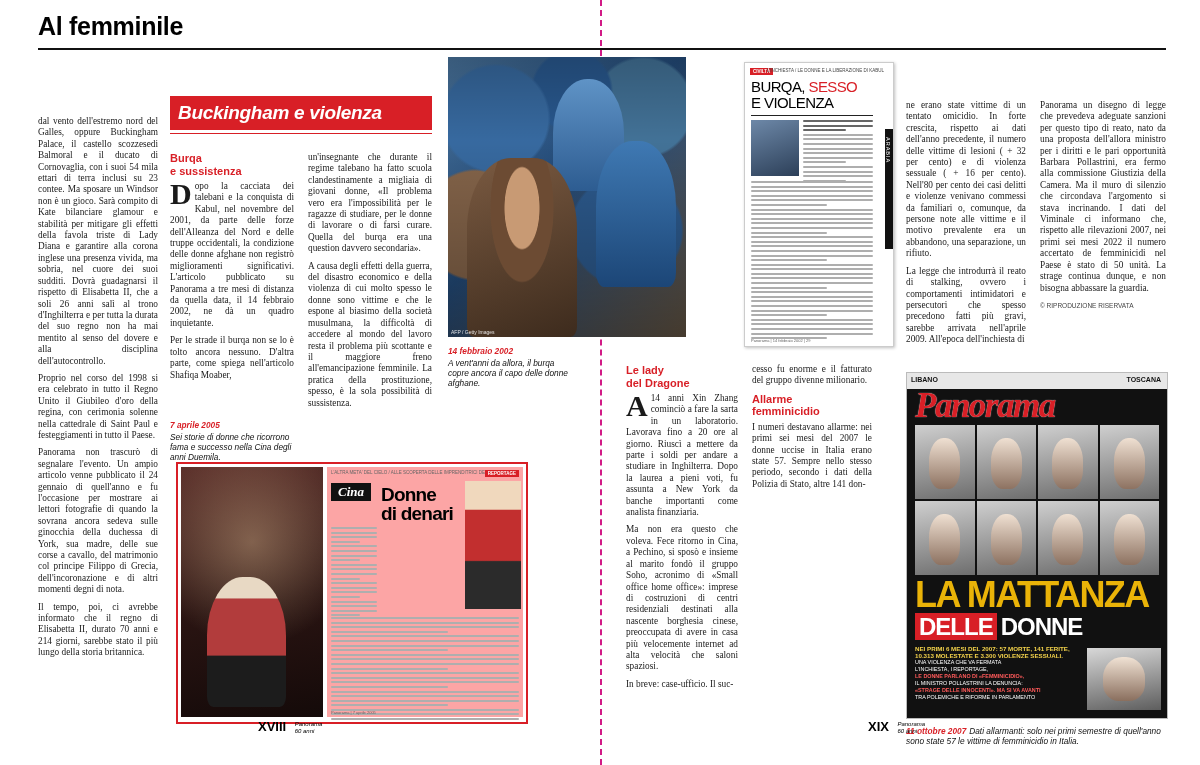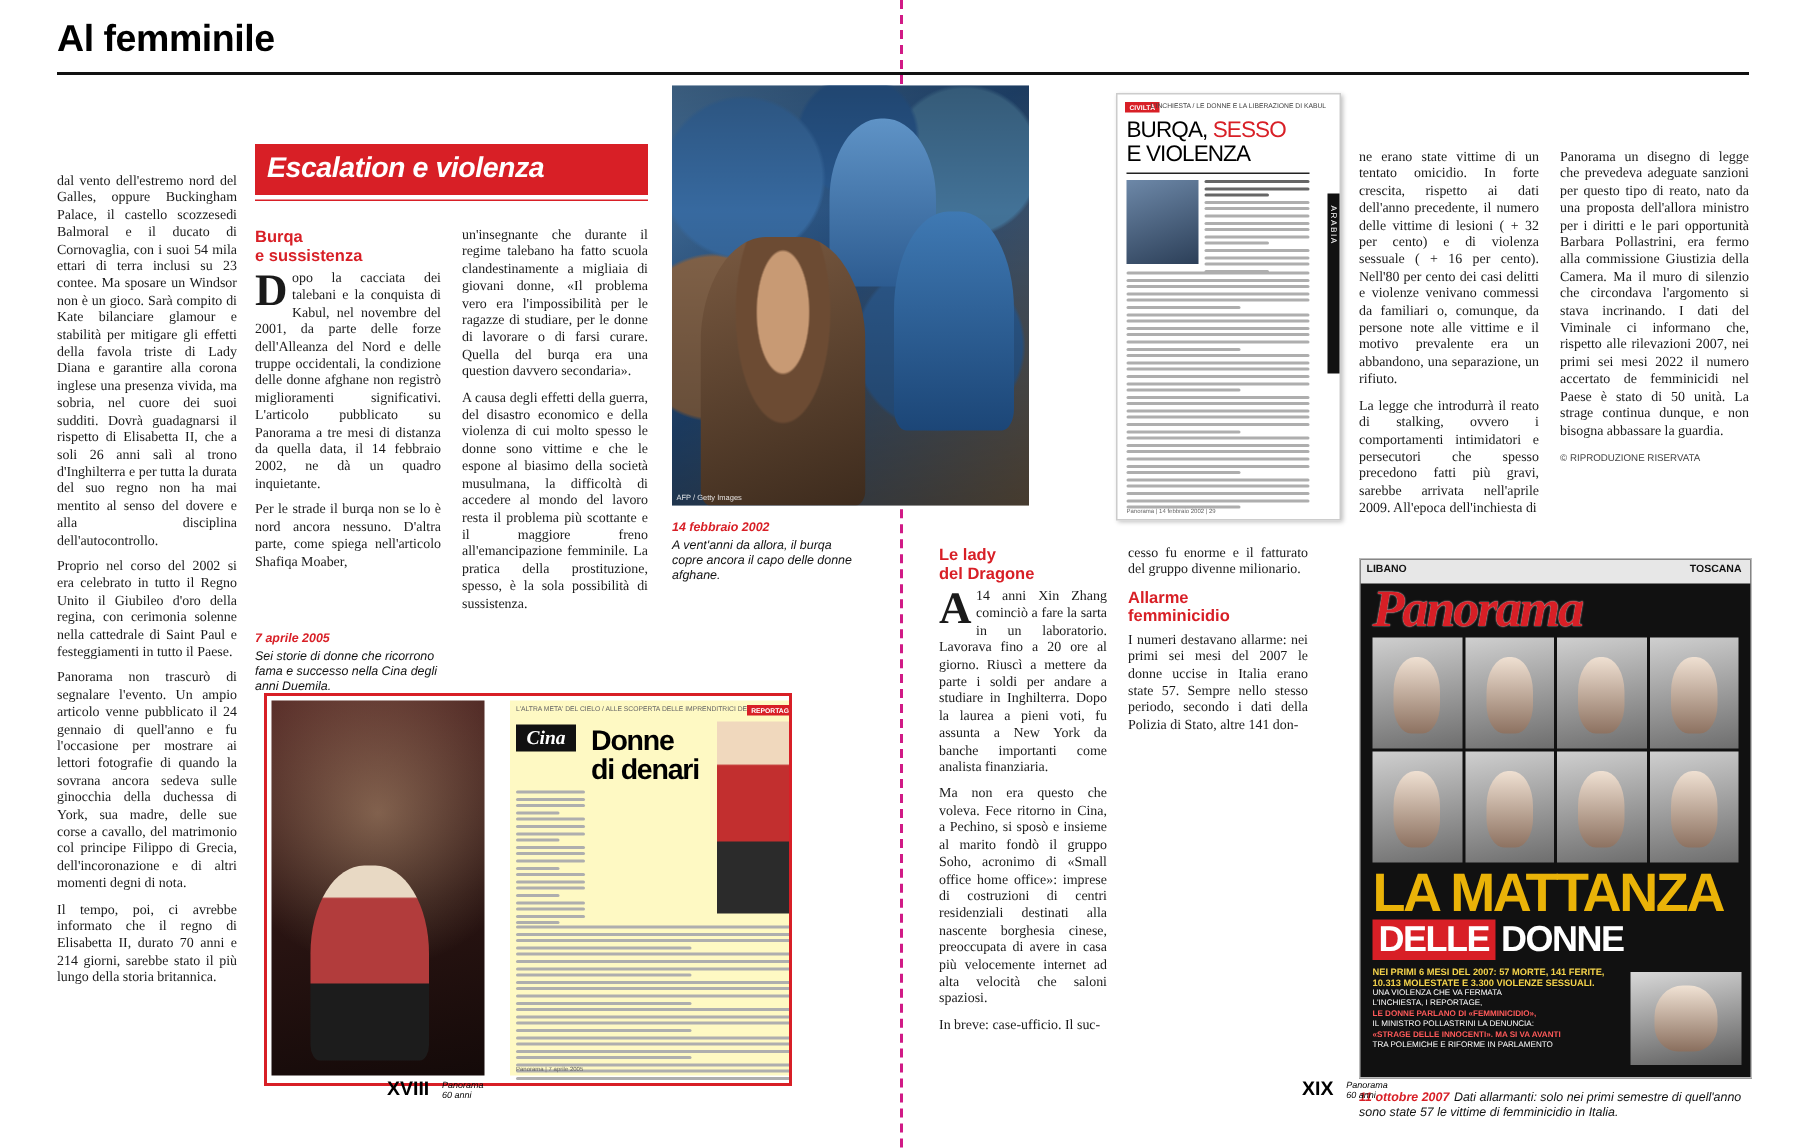--- a/index.html
+++ b/index.html
@@ -233,22 +233,22 @@
     background:
       radial-gradient(circle at 50% 30%, rgba(255,220,170,.35), transparent 55%),
       linear-gradient(170deg, #5a2f2a 0%, #2a1412 55%, #140a09 100%);
   }
   #clip-denari .d-photo .woman {
     position: absolute; left: 18%; bottom: 4%; width: 56%; height: 52%;
     background: linear-gradient(180deg, #e8d9c4 0 16%, #b23c3c 17% 60%, #1c1c1c 61% 100%);
     border-radius: 45% 45% 8% 8%;
   }
   #clip-denari .d-right {
-    position: absolute; left: 162px; top: 3px; width: 196px; height: 250px;
-    background: #fef9c3;
+    position: absolute; left: 149px; top: 3px; width: 196px; height: 250px;
+    background: #fca5a5;
   }
   #clip-denari .d-kicker {
     position: absolute; left: 4px; top: 3px;
     font-family: "Liberation Sans", sans-serif; font-size: 4.5px; color: #666;
   }
   #clip-denari .d-reportage {
     position: absolute; right: 4px; top: 3px;
     background: #d81f26; color: #fff;
     font-family: "Liberation Sans", sans-serif;
     font-size: 4.5px; font-weight: bold; padding: 1px 3px;
@@ -365,37 +365,37 @@
 <body>
 
 <div class="page">
 
   <div class="masthead">Al femminile</div>
   <div class="rule-top"></div>
   <div class="fold"></div>
 
   <div class="col" style="left:38px; top:116px; width:120px; height:625px;">
     <p>dal vento dell'estremo nord del Galles, oppure Buckingham Palace, il castello scozzesedi Balmoral e il ducato di Cornovaglia, con i suoi 54 mila ettari di terra inclusi su 23 contee. Ma sposare un Windsor non è un gioco. Sarà compito di Kate bilanciare glamour e stabilità per mitigare gli effetti della favola triste di Lady Diana e garantire alla corona inglese una presenza vivida, ma sobria, nel cuore dei suoi sudditi. Dovrà guadagnarsi il rispetto di Elisabetta II, che a soli 26 anni salì al trono d'Inghilterra e per tutta la durata del suo regno non ha mai mentito al senso del dovere e alla disciplina dell'autocontrollo.</p>
-    <p>Proprio nel corso del 2002 si era celebrato in tutto il Regno Unito il Giubileo d'oro della regina, con cerimonia solenne nella cattedrale di Saint Paul e festeggiamenti in tutto il Paese.</p>
+    <p>Proprio nel corso del 1998 si era celebrato in tutto il Regno Unito il Giubileo d'oro della regina, con cerimonia solenne nella cattedrale di Saint Paul e festeggiamenti in tutto il Paese.</p>
     <p>Panorama non trascurò di segnalare l'evento. Un ampio articolo venne pubblicato il 24 gennaio di quell'anno e fu l'occasione per mostrare ai lettori fotografie di quando la sovrana ancora sedeva sulle ginocchia della duchessa di York, sua madre, delle sue corse a cavallo, del matrimonio col principe Filippo di Grecia, dell'incoronazione e di altri momenti degni di nota.</p>
     <p>Il tempo, poi, ci avrebbe informato che il regno di Elisabetta II, durato 70 anni e 214 giorni, sarebbe stato il più lungo della storia britannica.</p>
   </div>
 
   <div class="banner">
-    <span>Escalation e violenza</span>
+    <span>Buckingham e violenza</span>
   </div>
   <div class="banner-rule"></div>
 
   <div class="col" style="left:170px; top:152px; width:124px;">
     <div class="subhead">
       <div>Burqa</div>
       <div>e sussistenza</div>
     </div>
     <p class="dropcap-p">Dopo la cacciata dei talebani e la conquista di Kabul, nel novembre del 2001, da parte delle forze dell'Alleanza del Nord e delle truppe occidentali, la condizione delle donne afghane non registrò miglioramenti significativi. L'articolo pubblicato su Panorama a tre mesi di distanza da quella data, il 14 febbraio 2002, ne dà un quadro inquietante.</p>
-    <p>Per le strade il burqa non se lo è nord ancora nessuno. D'altra parte, come spiega nell'articolo Shafiqa Moaber,</p>
+    <p>Per le strade il burqa non se lo è tolto ancora nessuno. D'altra parte, come spiega nell'articolo Shafiqa Moaber,</p>
   </div>
 
   <div class="cap" style="left:170px; top:420px; width:124px;">
     <span class="date">7 aprile 2005</span>
     <span>Sei storie di donne che ricorrono fama e successo nella Cina degli anni Duemila.</span>
   </div>
 
   <div class="col" style="left:308px; top:152px; width:124px;">
     <p>un'insegnante che durante il regime talebano ha fatto scuola clandestinamente a migliaia di giovani donne, «Il problema vero era l'impossibilità per le ragazze di studiare, per le donne di lavorare o di farsi curare. Quella del burqa era una question davvero secondaria».</p>
     <p>A causa degli effetti della guerra, del disastro economico e della violenza di cui molto spesso le donne sono vittime e che le espone al biasimo della società musulmana, la difficoltà di accedere al mondo del lavoro resta il problema più scottante e il maggiore freno all'emancipazione femminile. La pratica della prostituzione, spesso, è la sola possibilità di sussistenza.</p>

